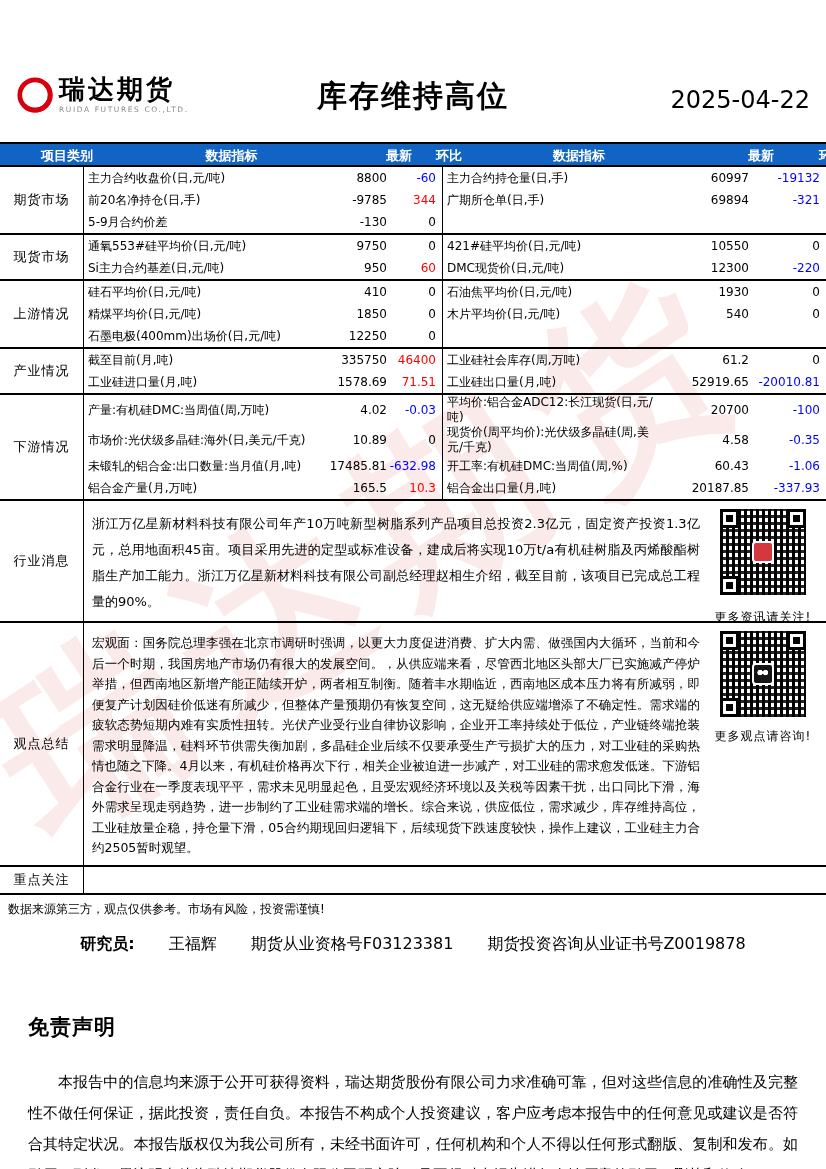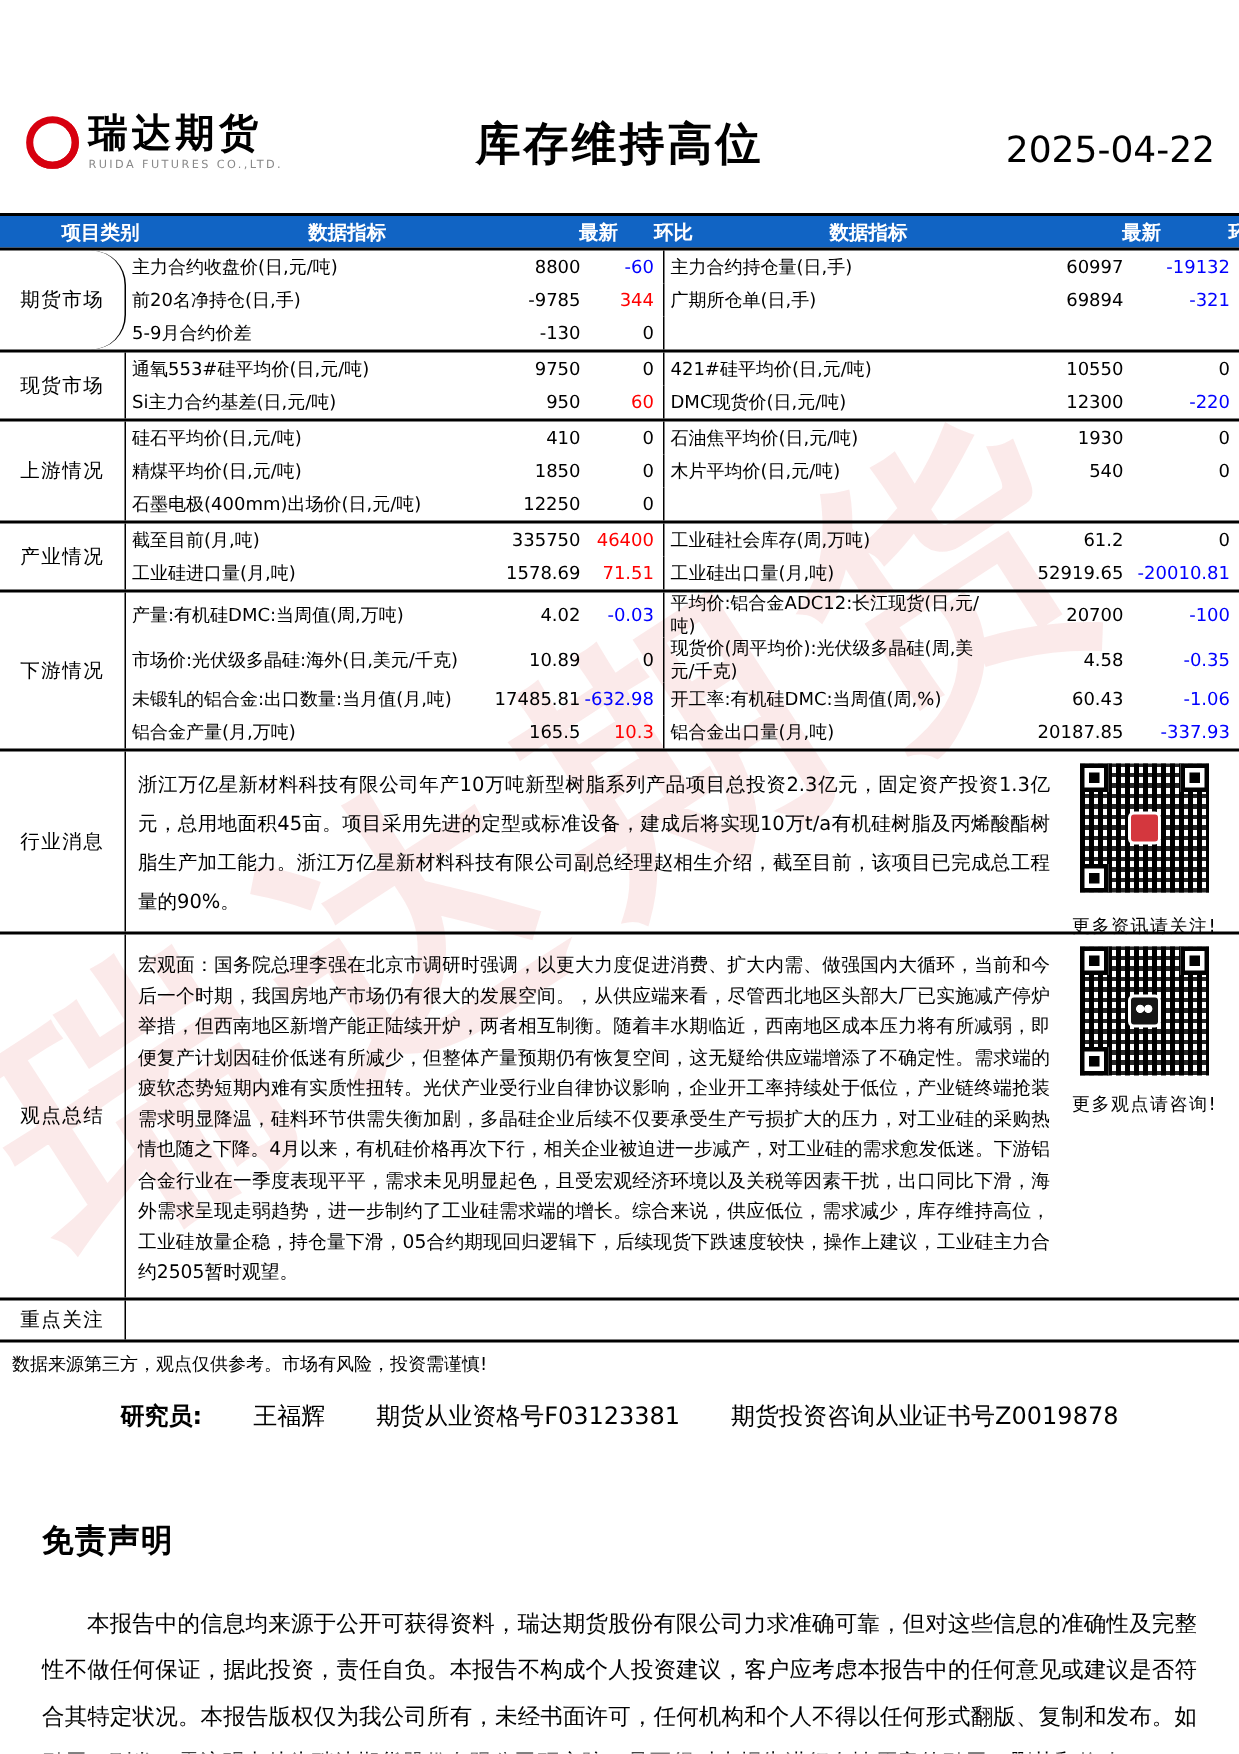--- a/index.html
+++ b/index.html
@@ -119,21 +119,21 @@
       <div class="h h-ind">数据指标</div>
       <div class="h h-num">最新</div>
       <div class="h h-chg">环比</div>
       <div class="h h-ind">数据指标</div>
       <div class="h h-num">最新</div>
       <div class="h h-chg">环比</div>
     </div>
 
     <div id="table-body">
         <div class="t-section">
-          <div class="t-cat" style="grid-row: 1 / span 3; border-radius: 23px;">期货市场</div>
+          <div class="t-cat" style="grid-row: 1 / span 3;">期货市场</div>
           <div class="cell t-label">主力合约收盘价(日,元/吨)</div>
           <div class="cell t-num">8800</div>
           <div class="cell t-chg div-r c-blue">-60</div>
           <div class="cell t-label">主力合约持仓量(日,手)</div>
           <div class="cell t-num">60997</div>
           <div class="cell t-chg c-blue">-19132</div>
           <div class="cell t-label">前20名净持仓(日,手)</div>
           <div class="cell t-num">-9785</div>
           <div class="cell t-chg div-r c-red">344</div>
           <div class="cell t-label">广期所仓单(日,手)</div>

